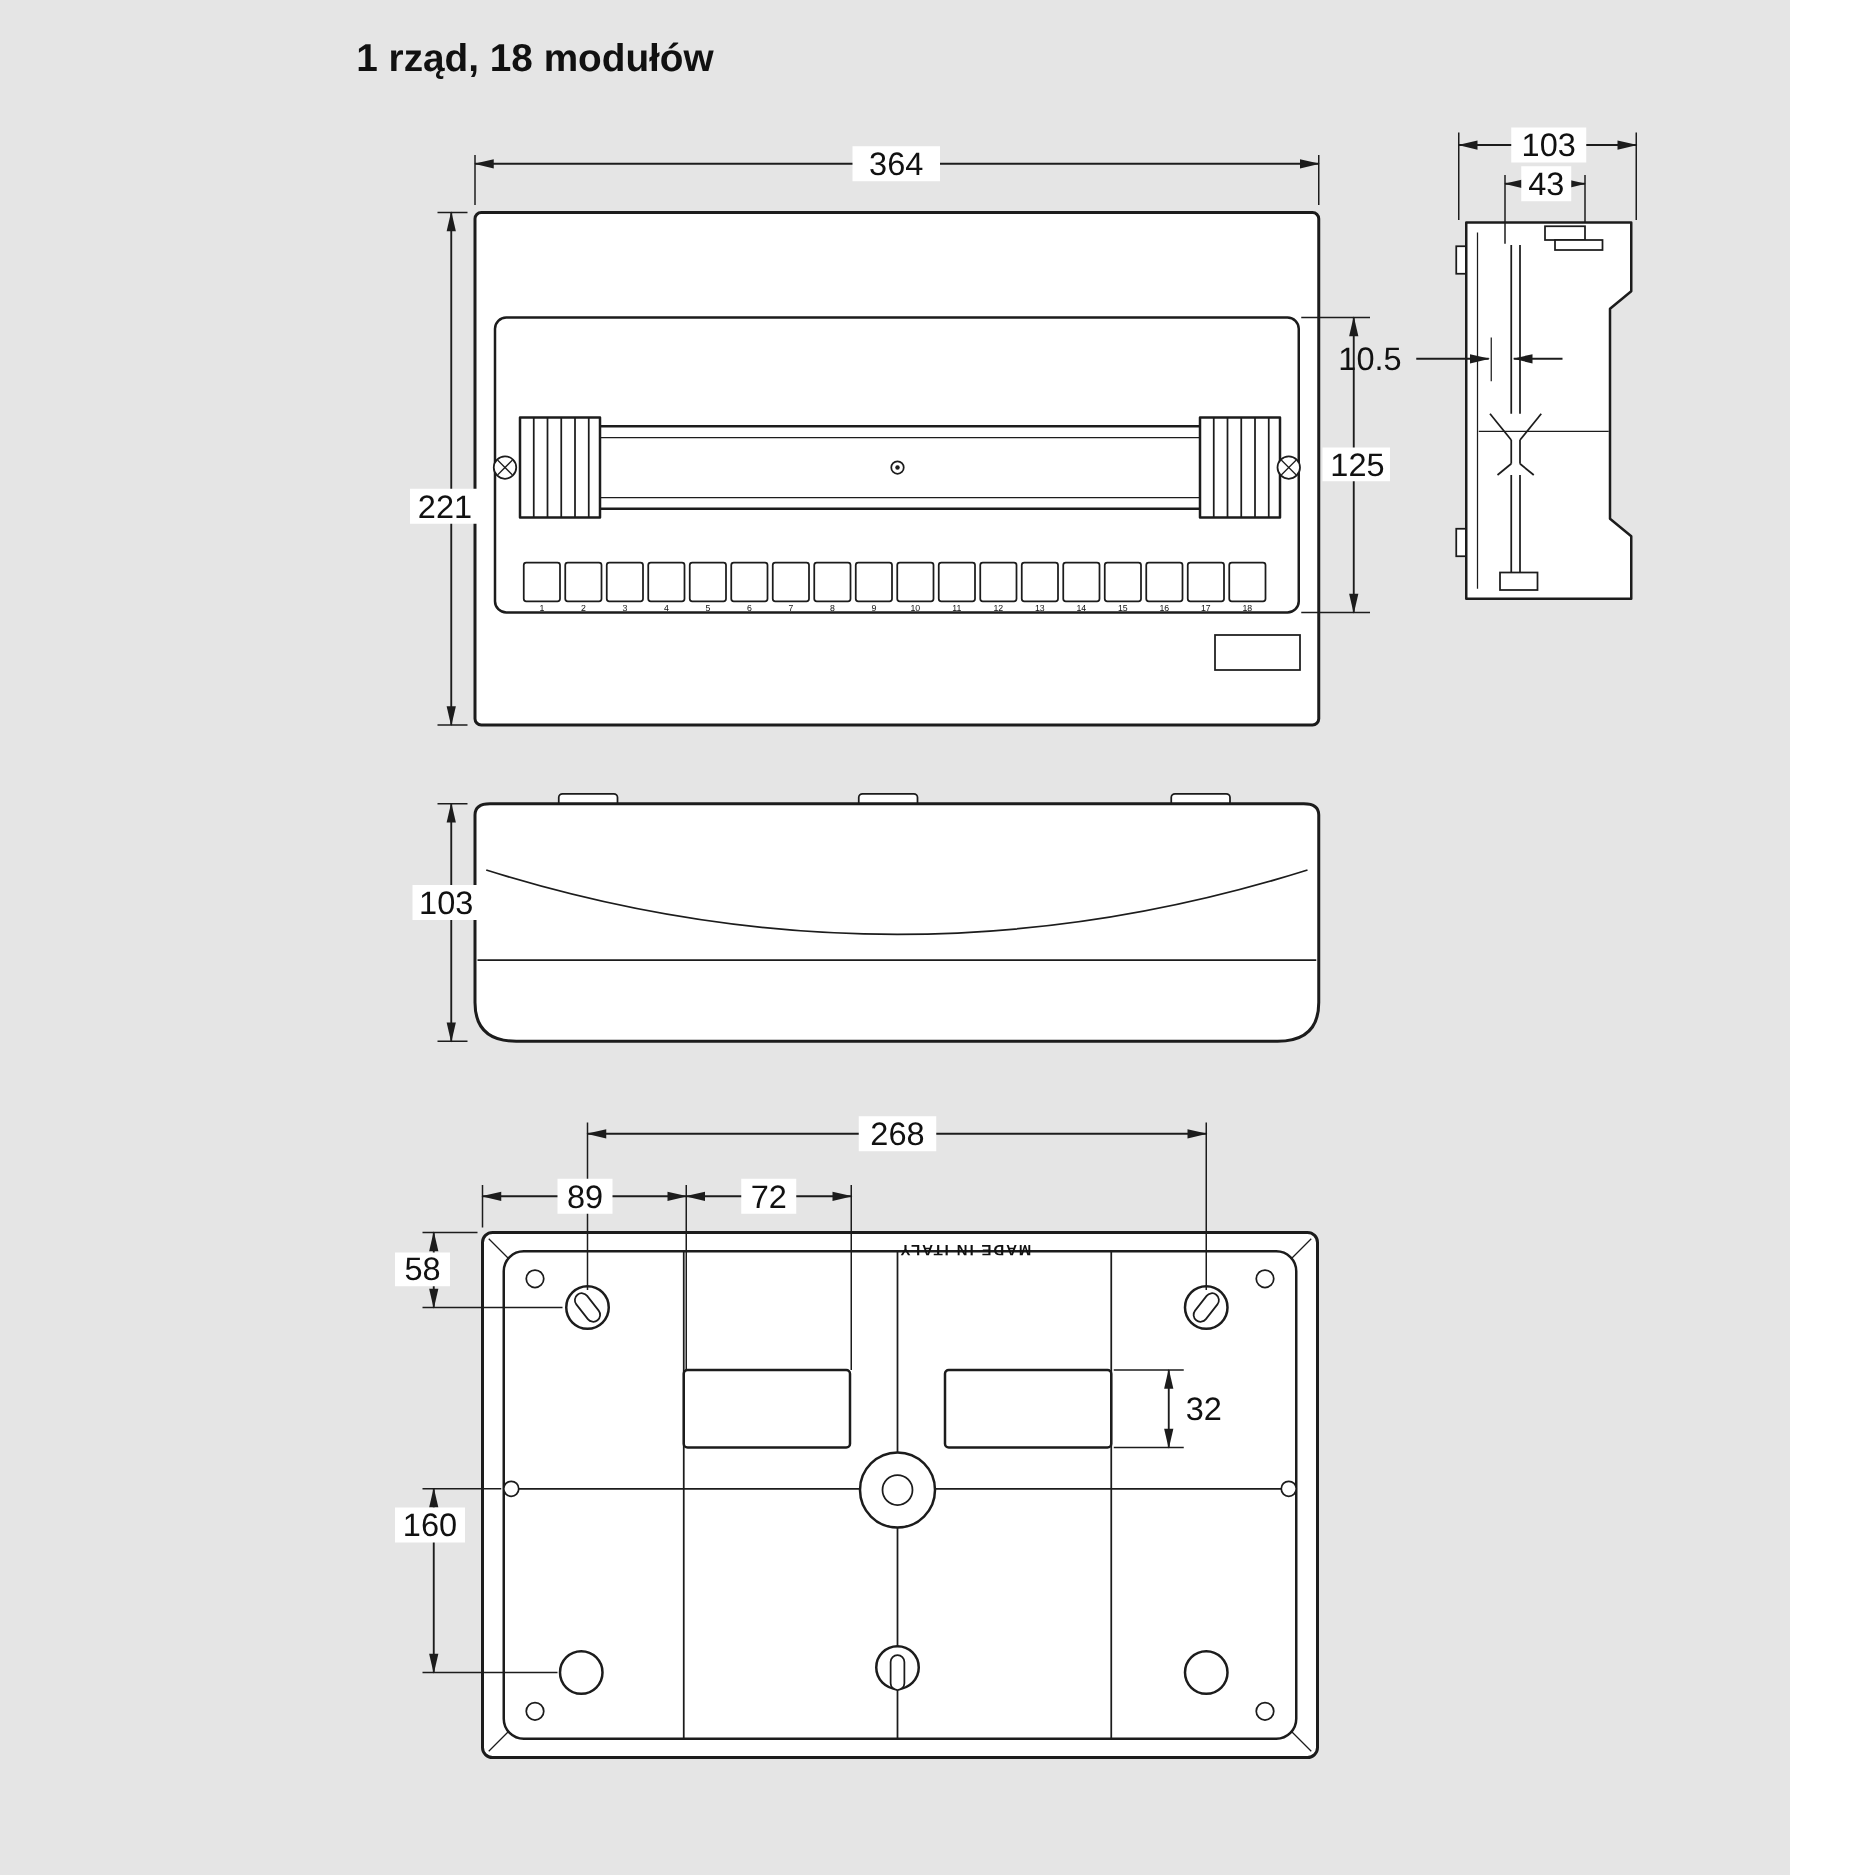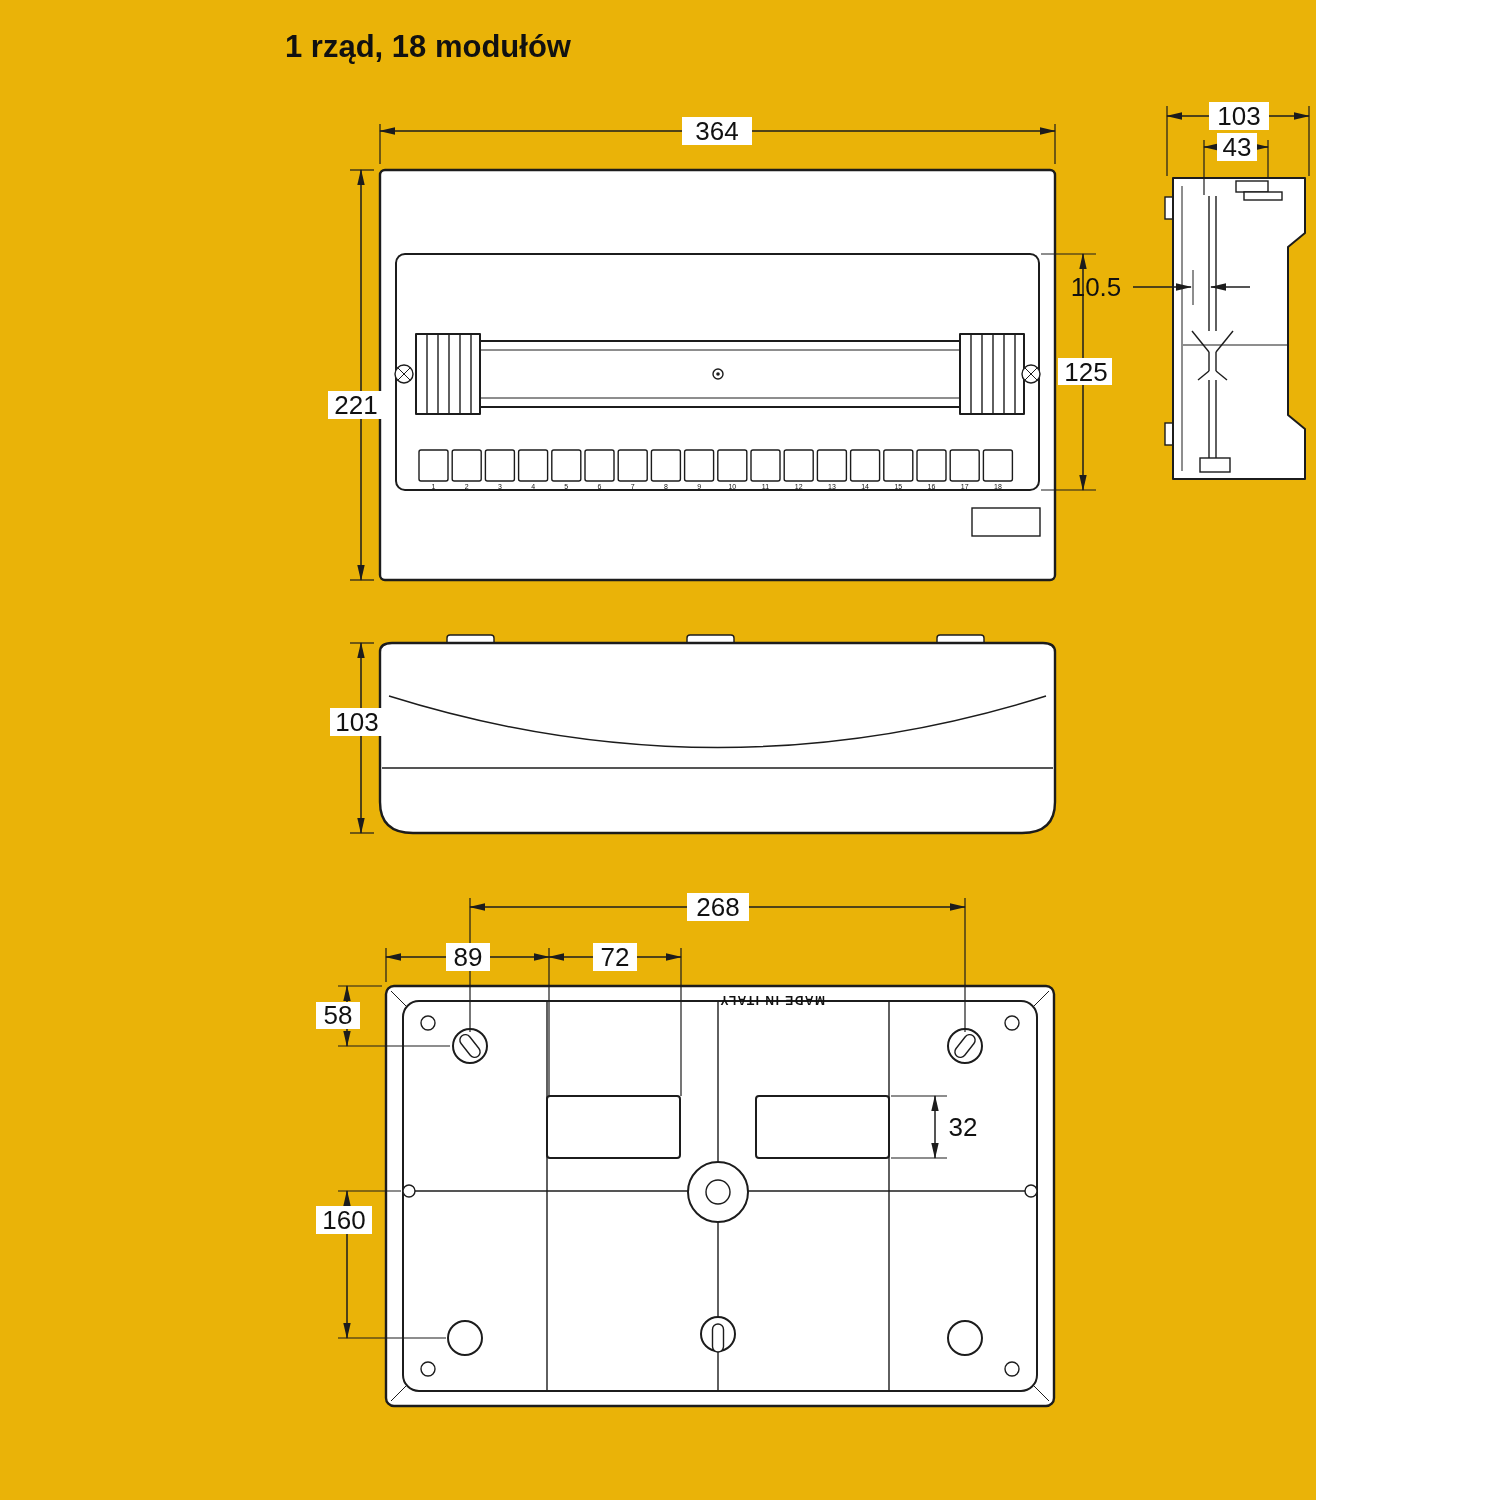--- a/index.html
+++ b/index.html
@@ -1,16 +1,16 @@
 <!DOCTYPE html>
 <html><head>
 <meta charset="utf-8">
 <style>
   html,body{margin:0;padding:0;background:#fff;}
-  .canvas{position:relative;width:1316px;height:1500px;background:#eab308;font-family:"Liberation Sans","DejaVu Sans",sans-serif;}
+  .canvas{position:relative;width:1432px;height:1500px;background:#e5e5e5;font-family:"Liberation Sans","DejaVu Sans",sans-serif;}
   svg text{font-family:"Liberation Sans","DejaVu Sans",sans-serif;fill:#111;}
   .title-text{font-size:31px;font-weight:bold;}
   .outline{fill:#fff;stroke:#1c1c1c;stroke-width:2.4;stroke-linejoin:round;}
   .line2{fill:#fff;stroke:#1c1c1c;stroke-width:2;stroke-linejoin:round;}
   .thin{fill:#fff;stroke:#1c1c1c;stroke-width:1.4;}
   .thinline{fill:none;stroke:#1c1c1c;stroke-width:1.4;}
   .hairline{fill:none;stroke:#1c1c1c;stroke-width:1;}
   .dim{fill:none;stroke:#1c1c1c;stroke-width:1.5;}
   .ext{fill:none;stroke:#1c1c1c;stroke-width:1.2;}
   .dimtext{font-size:26px;text-anchor:middle;}

